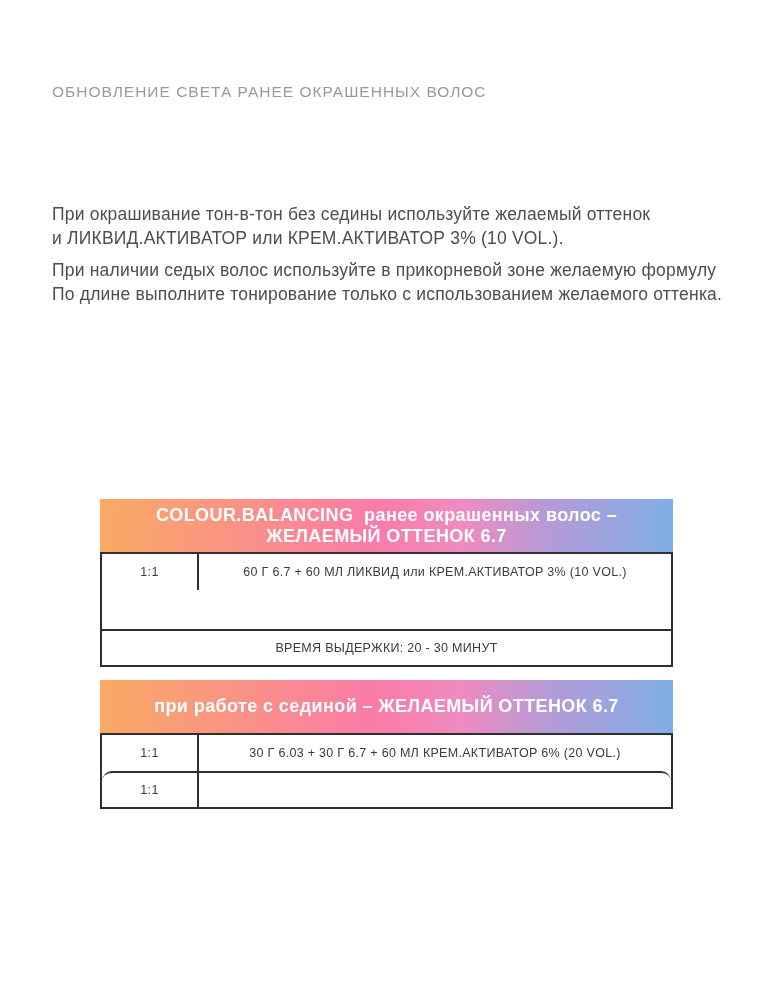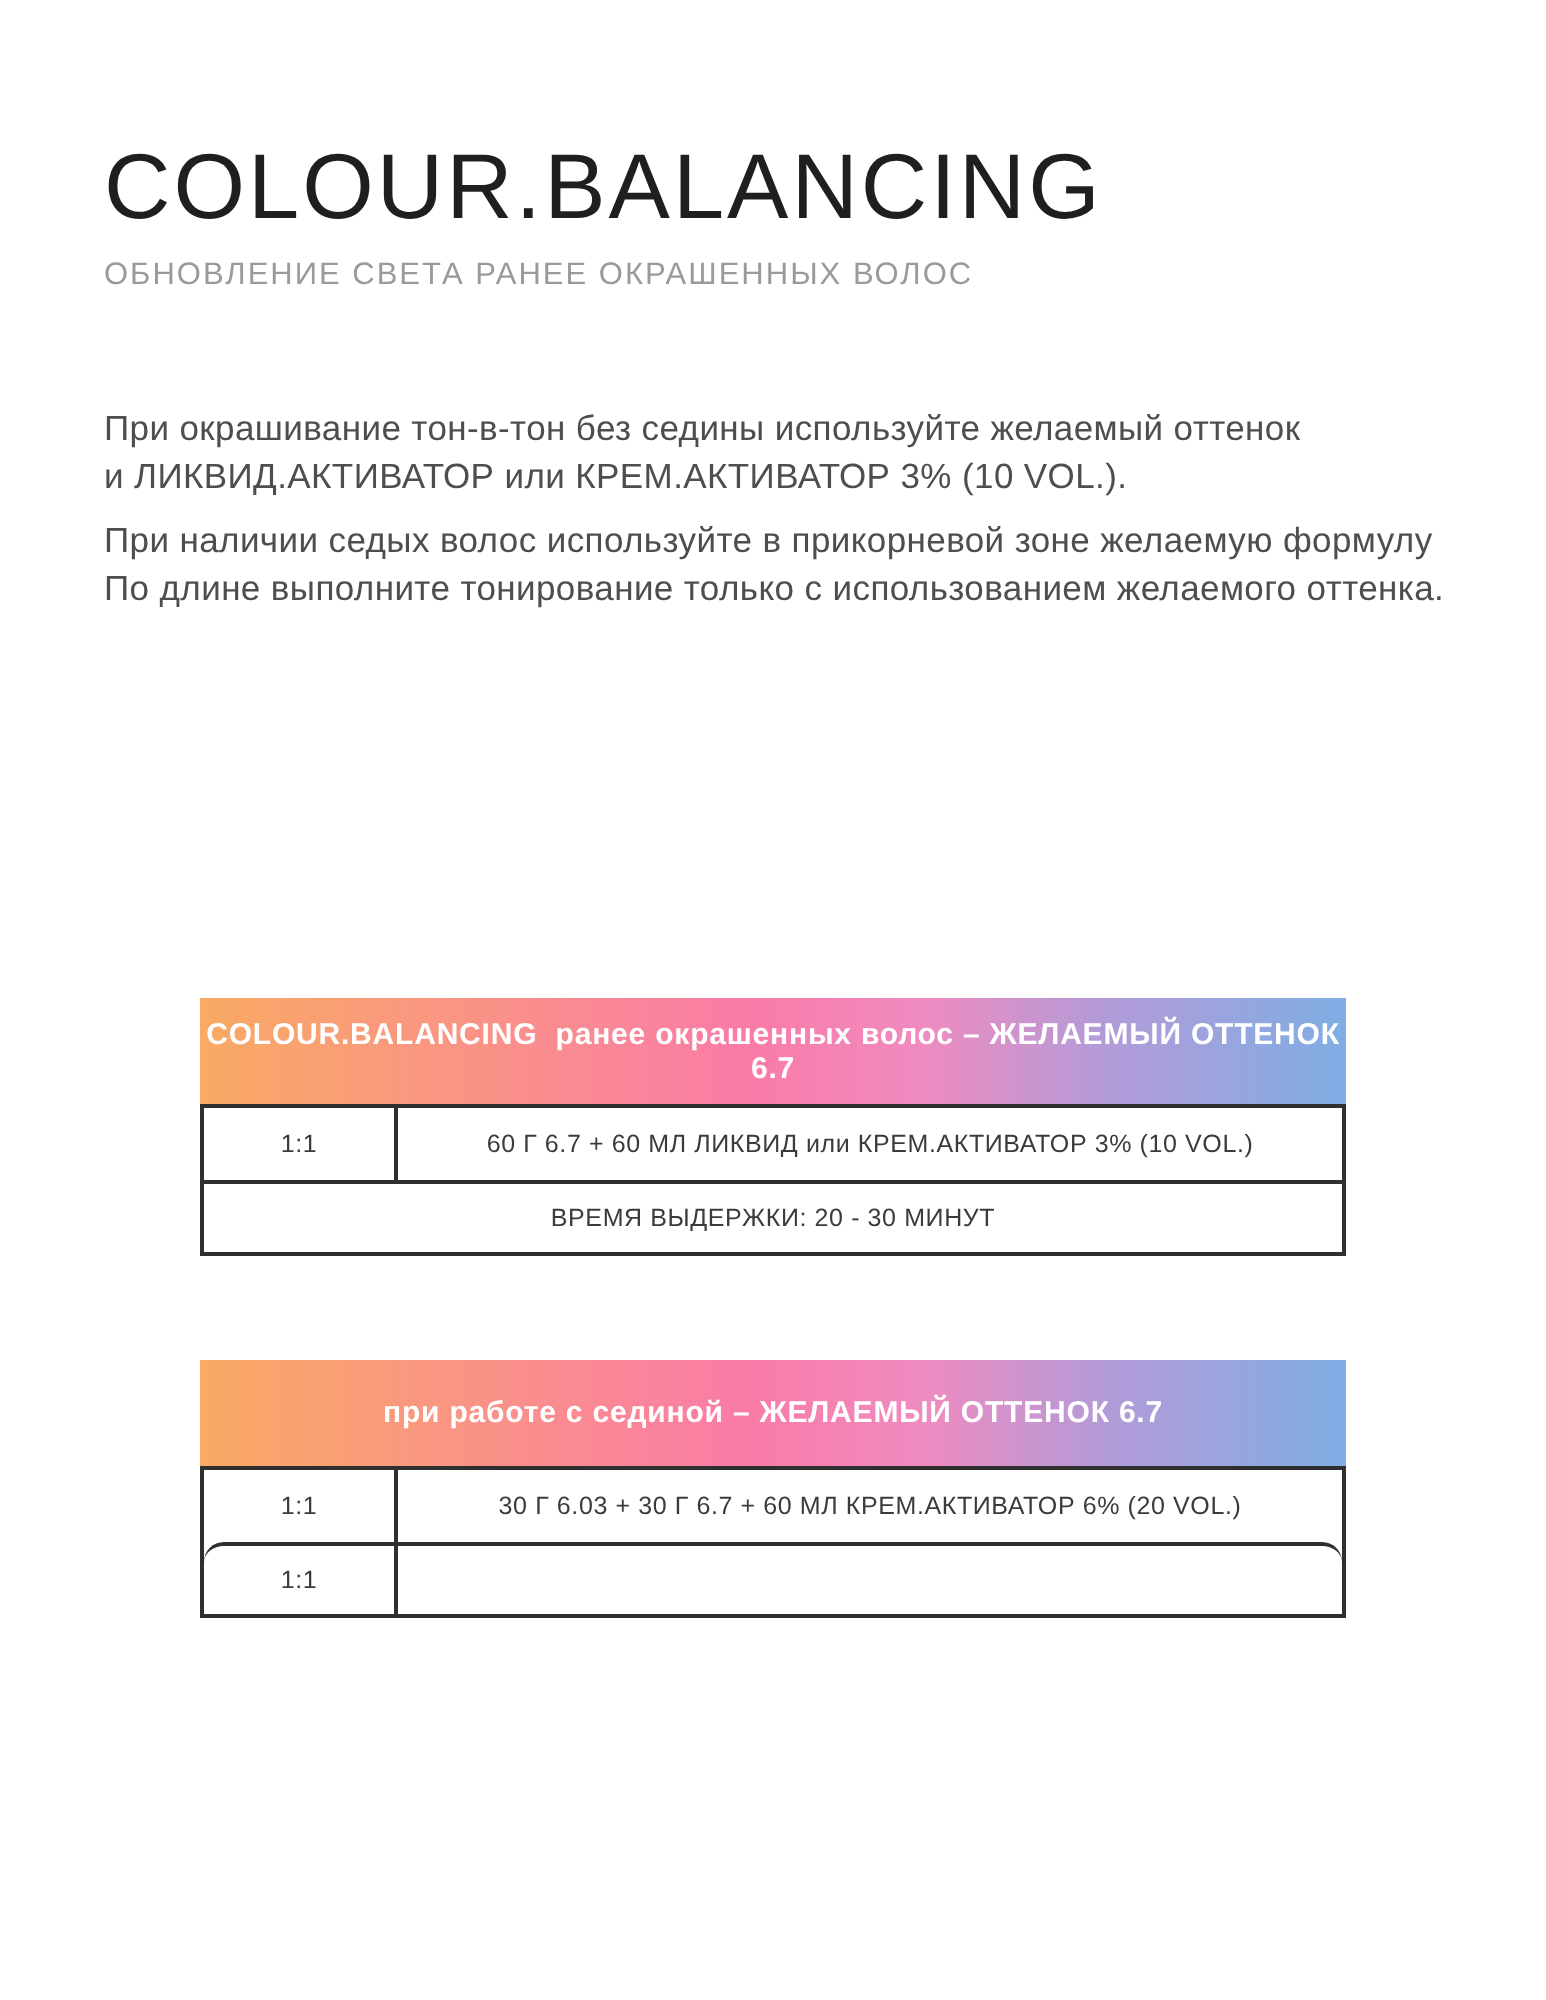--- a/index.html
+++ b/index.html
@@ -40,21 +40,21 @@
   .mix-table { position:absolute; left:100px; width:573px; }
   .mix-table-1 { top:499px; }
   .mix-table-2 { top:680px; }
 
   .grad-header {
     height:53px;
     display:flex; align-items:center; justify-content:center;
     background:linear-gradient(90deg,#F9AA64 0%, #FA7BA8 48%, #EF8BC0 63%, #B29BD8 79%, #7FAEE4 100%);
     color:#ffffff;
     font-weight:bold;
-    font-size:15px;
+    font-size:18px;
     letter-spacing:0.4px;
     white-space:pre-wrap;
     text-align:center;
   }
 
   .t-body {
     border:2px solid #2f2f2f;
     background:#ffffff;
     color:#3b3b3b;
     font-size:12.5px;
@@ -70,29 +70,29 @@
   .formula-cell {
     flex:1;
     display:flex; align-items:center; justify-content:center;
     text-align:center;
     padding:0 12px;
   }
   .t-footer {
     height:36px;
     display:flex; align-items:center; justify-content:center;
     text-align:center;
+    margin-top:39px;
   }
 </style>
 </head>
 <body>
 
 <div class="page">
 
   <div class="title-block">
-    <div class="page-title">COLOUR.BALANCING</div>
     <div class="page-subtitle">ОБНОВЛЕНИЕ СВЕТА РАНЕЕ ОКРАШЕННЫХ ВОЛОС</div>
   </div>
 
   <div class="intro">
     <div class="para">
       <div>При окрашивание тон-в-тон без седины используйте желаемый оттенок</div>
       <div>и ЛИКВИД.АКТИВАТОР или КРЕМ.АКТИВАТОР 3% (10 VOL.).</div>
     </div>
     <div class="para">
       <div>При наличии седых волос используйте в прикорневой зоне желаемую формулу</div>

